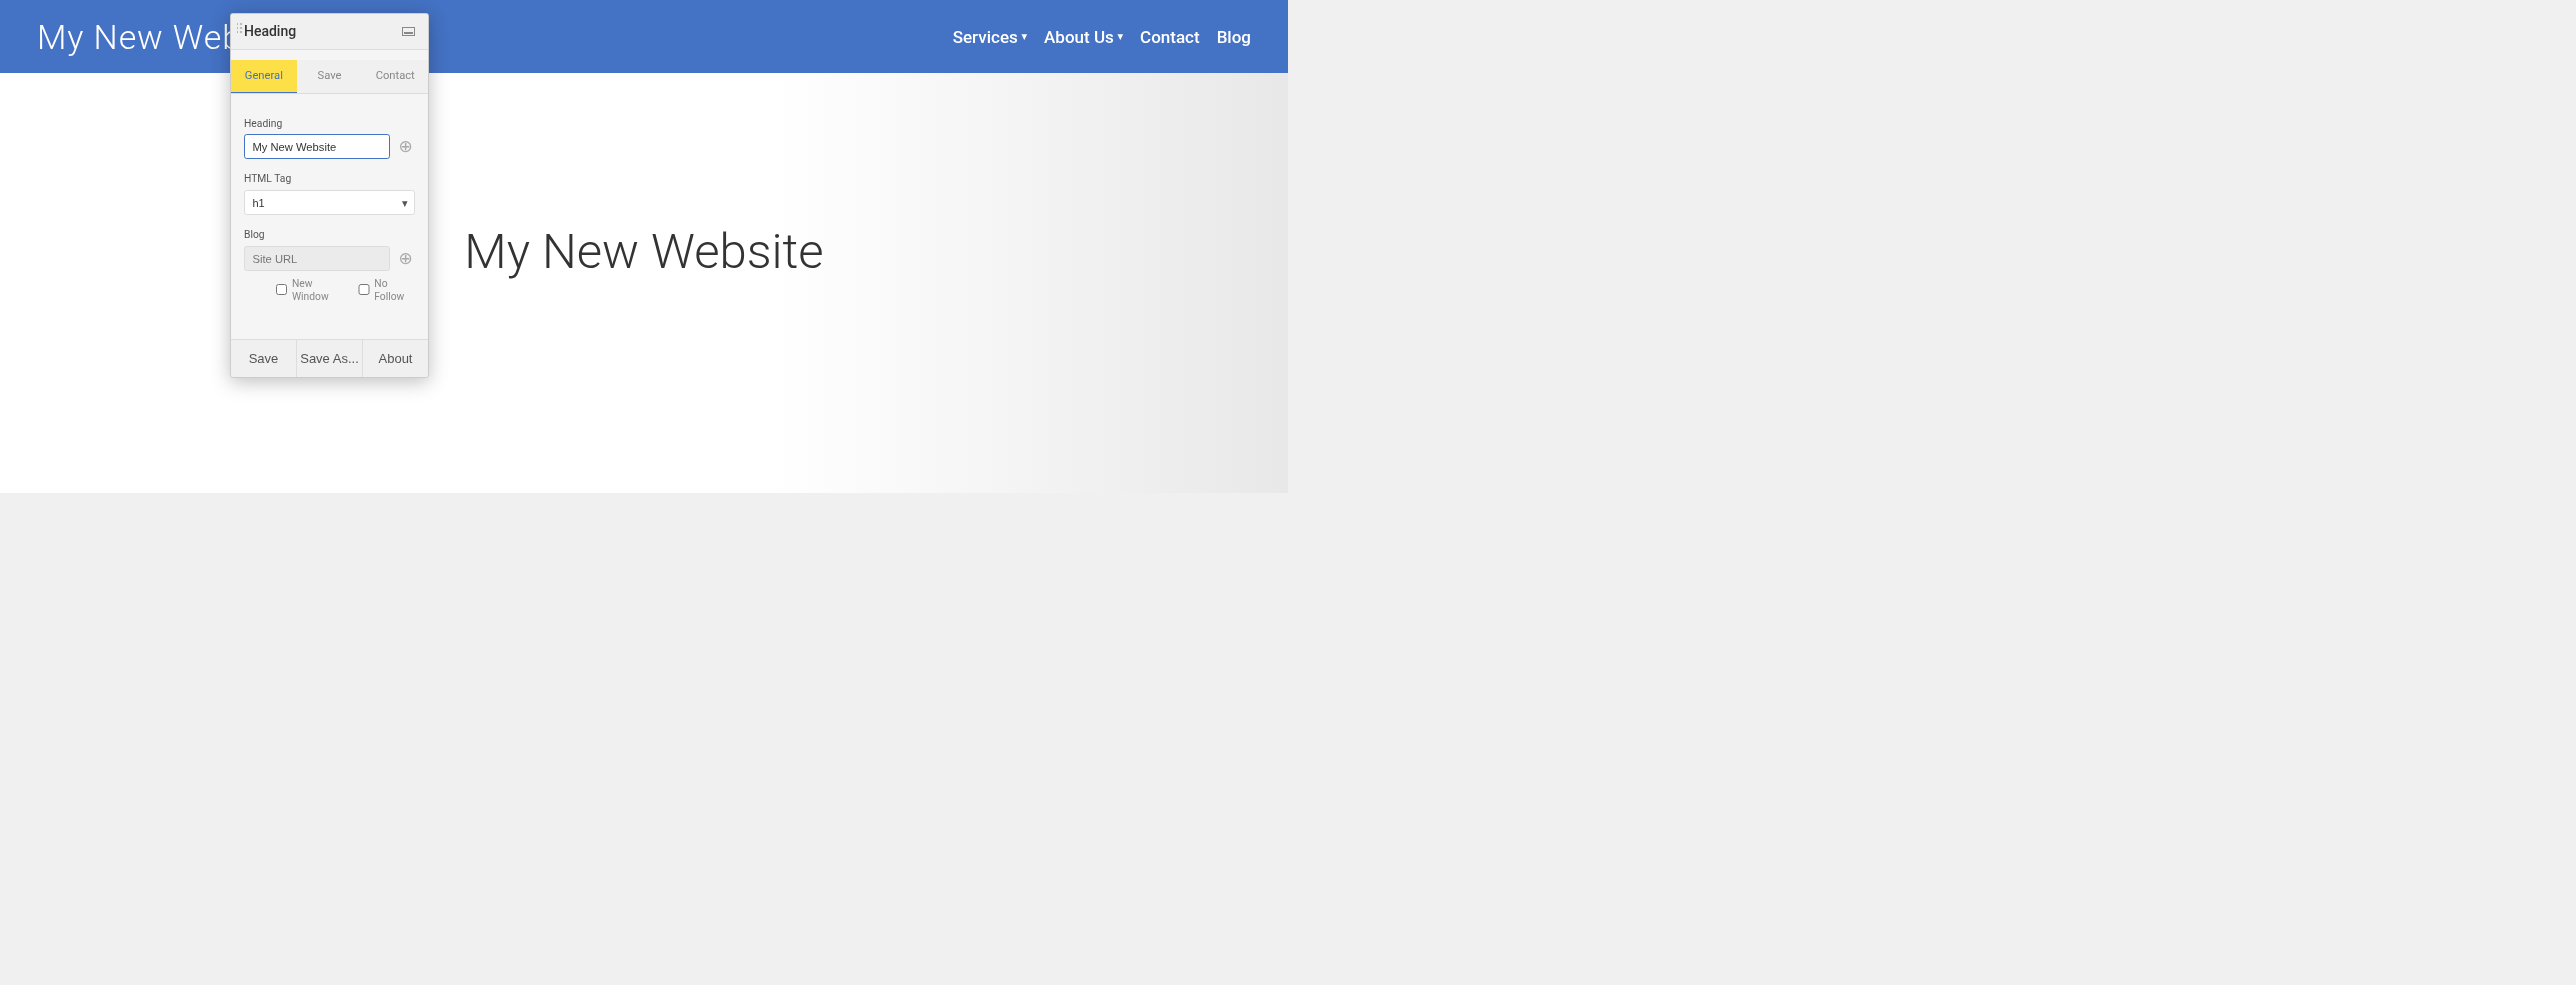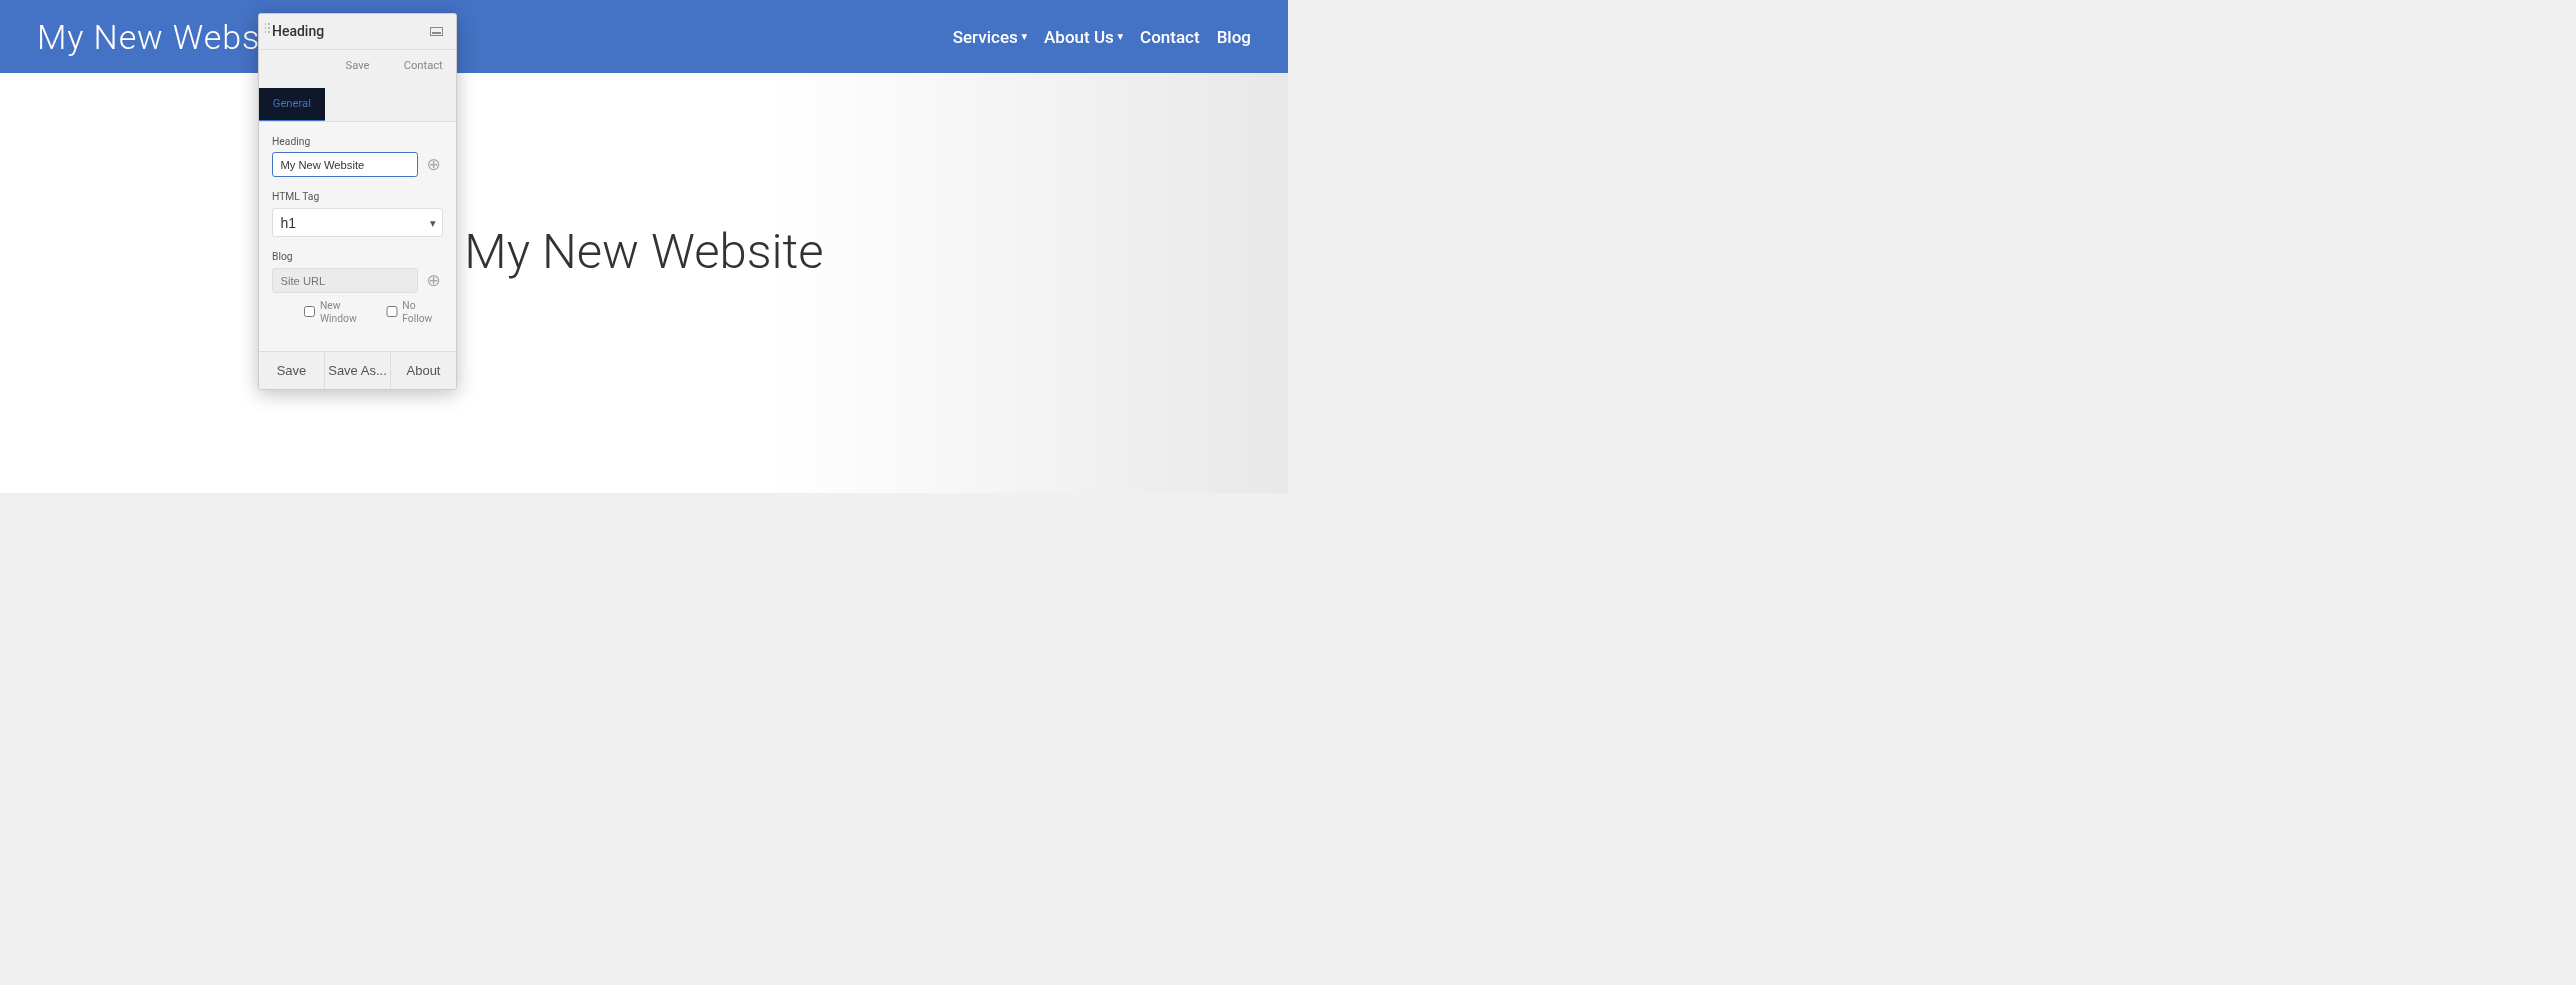--- a/index.html
+++ b/index.html
@@ -83,29 +83,30 @@
       position: absolute;
       top: 0; left: 0; right: 0; bottom: 0;
       z-index: 10;
       pointer-events: none;
     }
 
     
     .modal-panel {
       position: absolute;
       top: 13px;
-      left: 258px;
+      left: 230px;
       width: 199px;
       background: #f5f5f5;
       border: 0.9px solid #ccc;
       border-radius: 2.8px;
       box-shadow: 0 3.7px 19px rgba(0,0,0,0.25);
       pointer-events: all;
       display: flex;
       flex-direction: column;
+      gap: 10px;
     }
 
     
     .modal-header {
       background: #f0f0f0;
       border-bottom: 0.9px solid #ddd;
       padding: 9.4px 13px;
       display: flex;
       align-items: center;
       justify-content: space-between;
@@ -170,23 +171,22 @@
       padding: 9.4px 0;
       text-align: center;
       font-size: 11.2px;
       color: #888;
       cursor: pointer;
       border-bottom: 1.9px solid transparent;
     }
 
     .modal-tab.active {
       color: #4472c4;
-      background: #0f172a;
+      background: #fde047;
       border-bottom: 1.9px solid #4472c4;
-      margin-top: 38px;
     }
 
     
     .modal-body {
       padding: 13px;
       background: #f5f5f5;
       flex: 1;
     }
 
     .field-group {
@@ -242,21 +242,21 @@
     .select-wrapper {
       position: relative;
       width: 100%;
     }
 
     .select-input {
       width: 100%;
       padding: 5.6px 26px 5.6px 7.5px;
       border: 0.9px solid #ddd;
       border-radius: 2.8px;
-      font-size: 14px;
+      font-size: 11px;
       background: #fff;
       color: #333;
       appearance: none;
       cursor: pointer;
     }
 
     .select-chevron {
       position: absolute;
       right: 7.5px;
       top: 50%;

